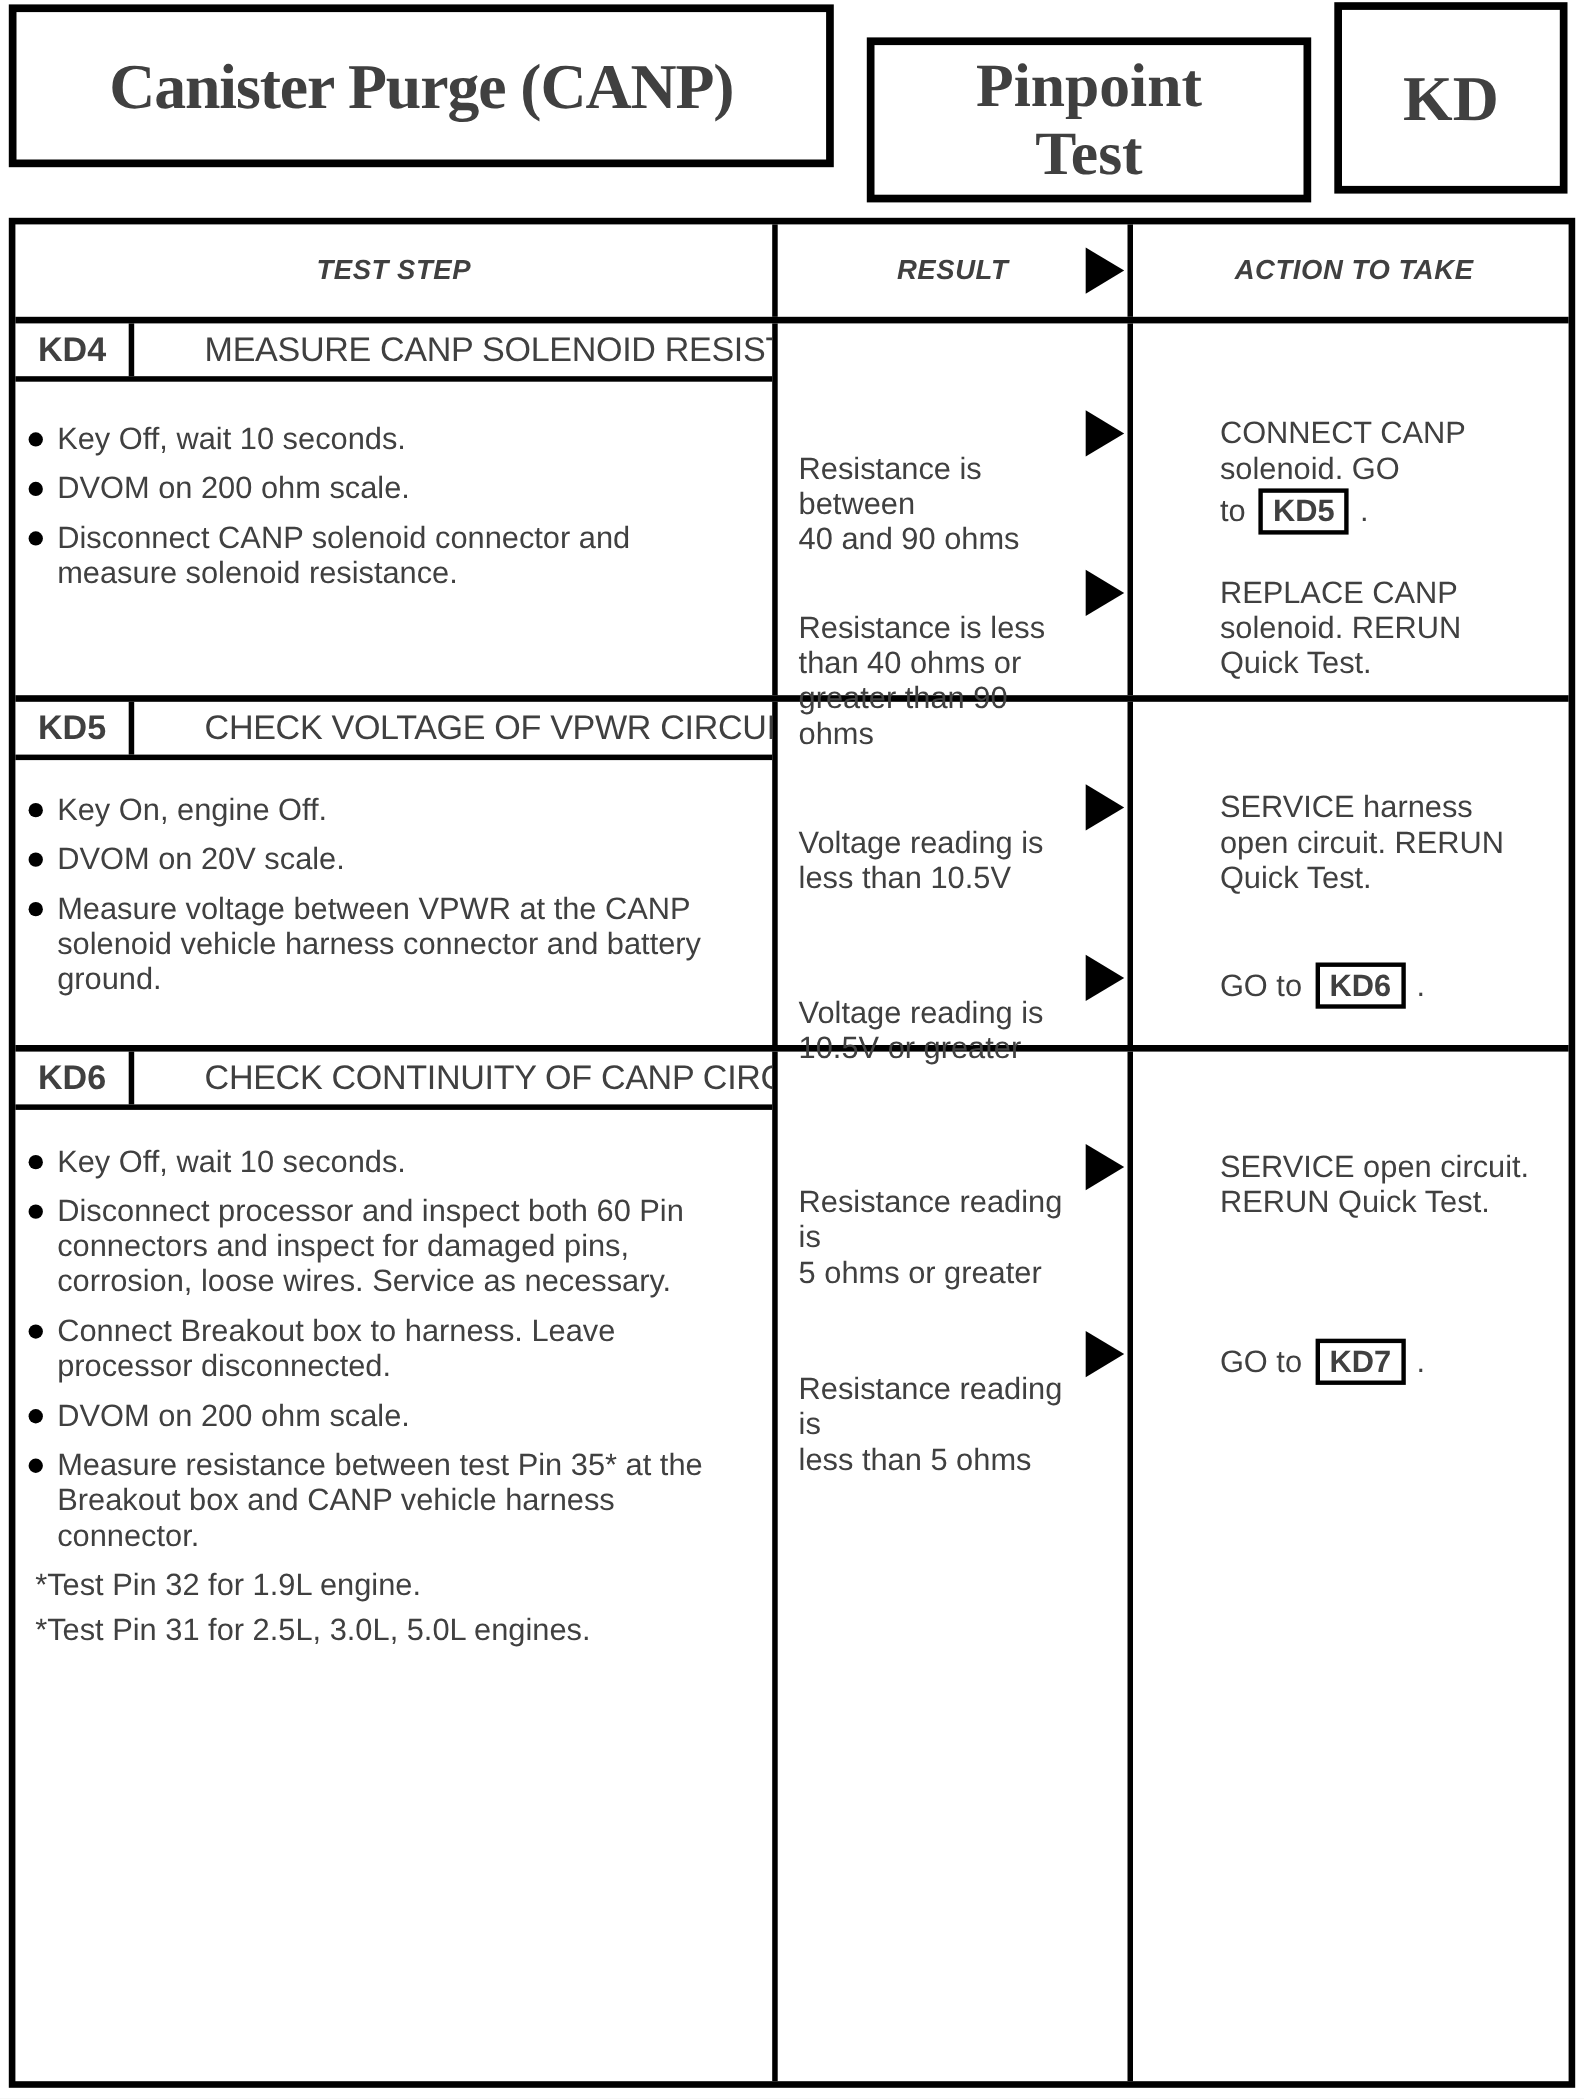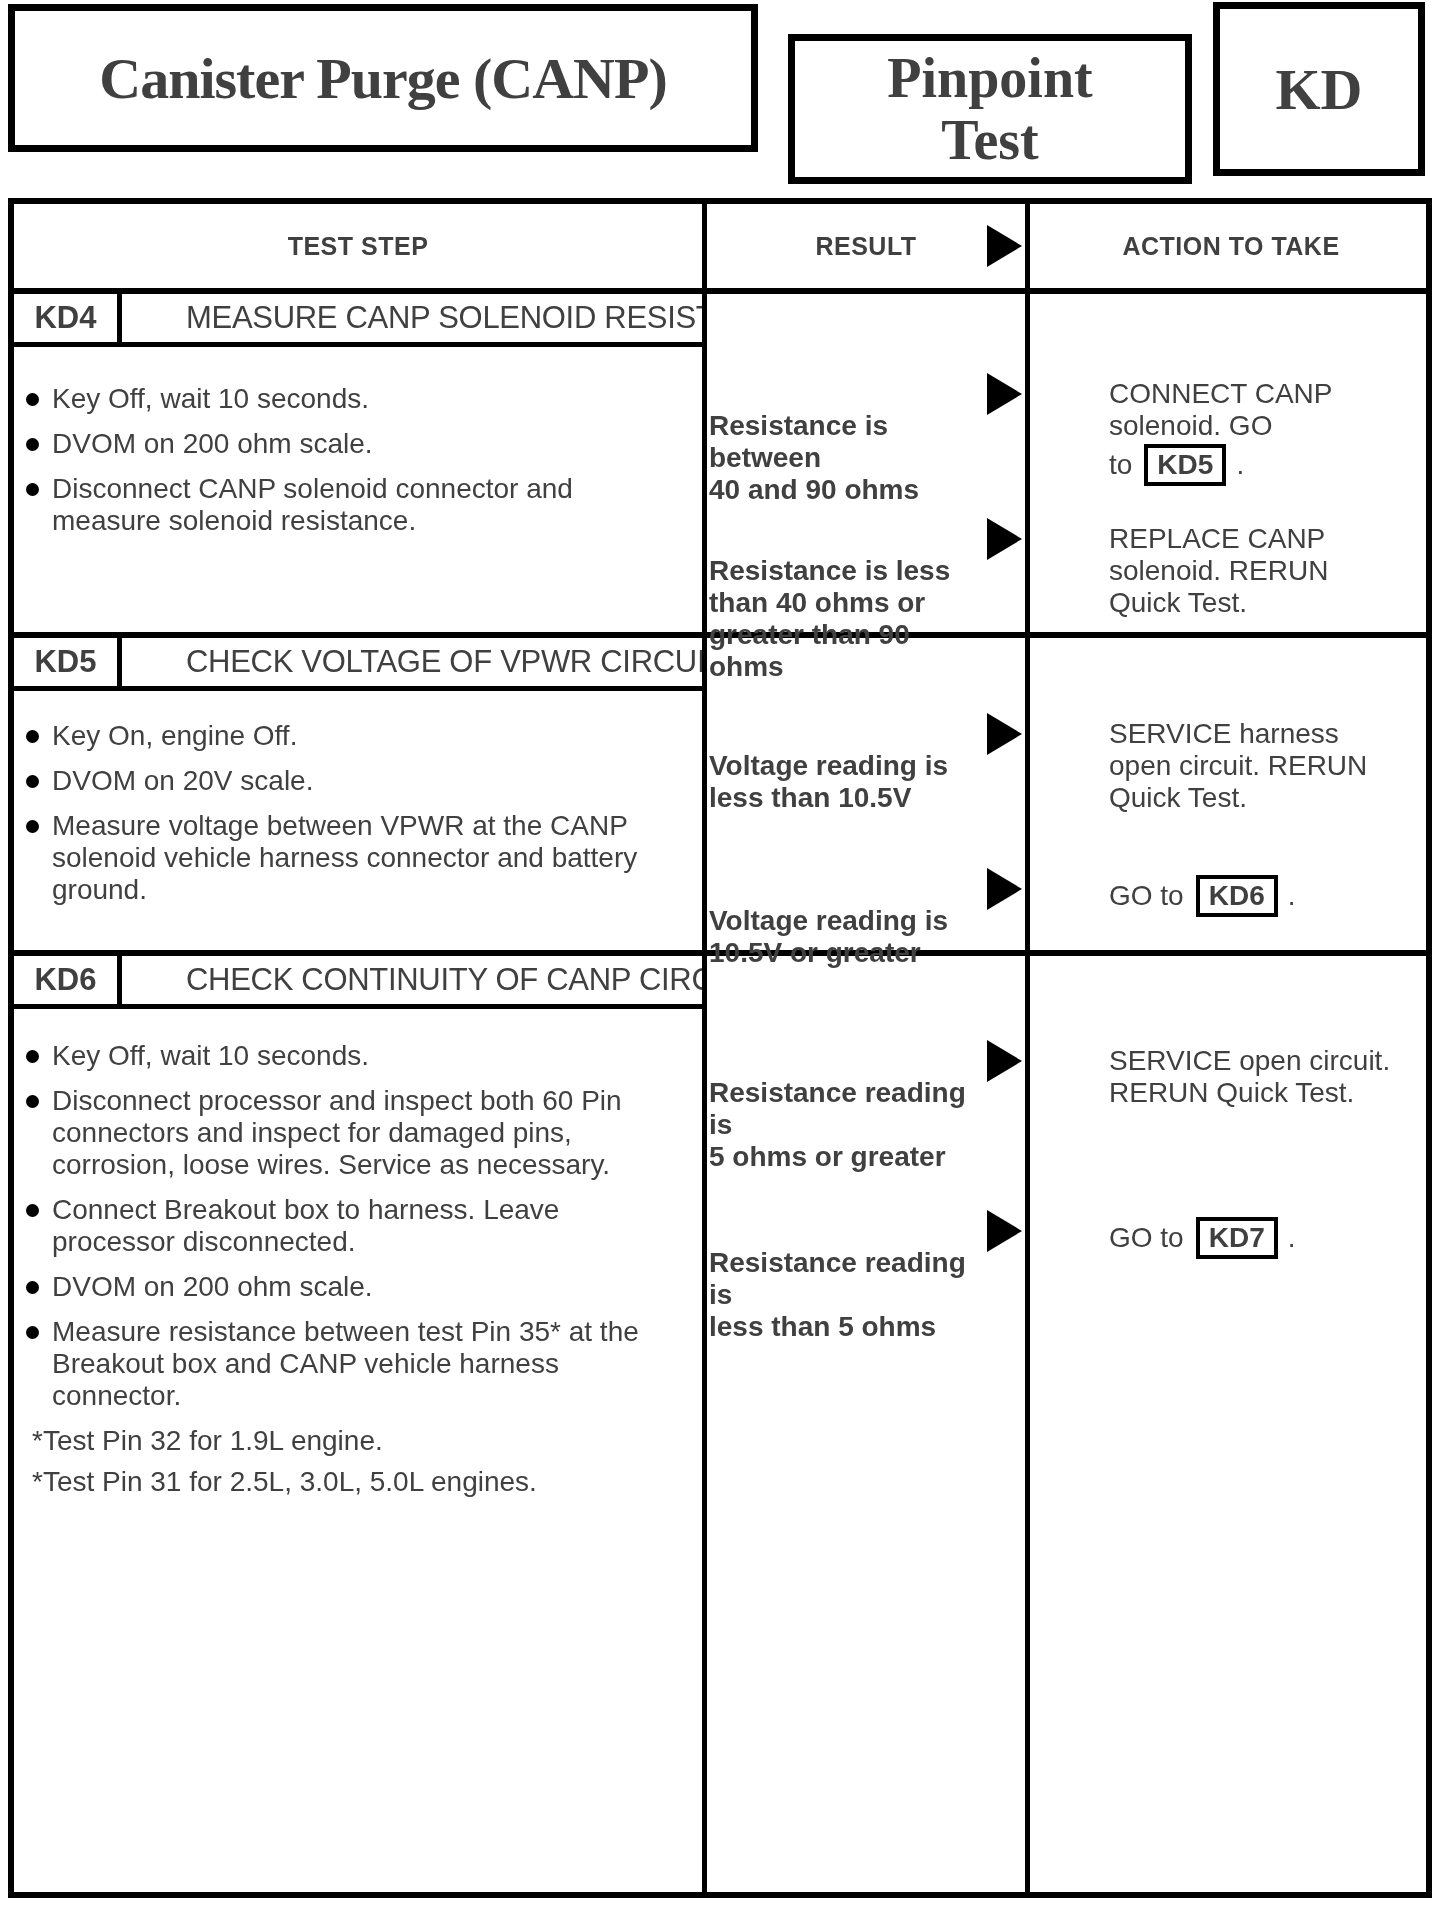--- a/index.html
+++ b/index.html
@@ -17,21 +17,21 @@
   
   .ptable{position:absolute;left:8px;top:198px;width:1424px;height:1700px;
           border:6px solid #000;box-sizing:border-box;display:flex;flex-direction:column;background:#fff;}
   .row{display:flex;box-sizing:border-box;}
   .thead{height:90px;border-bottom:6px solid #000;flex:none;}
   .col{position:relative;box-sizing:border-box;}
   .c1{width:693px;border-right:5px solid #000;}
   .c2{width:323px;border-right:5px solid #000;}
   .c3{width:362px;margin-left:20px;}
   .th{display:flex;align-items:center;justify-content:center;
-      font-weight:bold;font-size:25px;letter-spacing:0.5px;}
+      font-weight:bold;font-size:25px;letter-spacing:0.5px;font-style:italic;}
   .trow{flex:none;}
   .row-kd4{height:344px;border-bottom:6px solid #000;}
   .row-kd5{height:318px;border-bottom:6px solid #000;}
   .row-kd6{flex:1;}
 
   
   .strip{display:flex;align-items:stretch;height:48px;border-bottom:5px solid #000;box-sizing:content-box;gap:48px;}
   .kdlabel{width:108px;border-right:5px solid #000;display:flex;align-items:center;
            justify-content:center;font-weight:bold;font-size:31px;box-sizing:border-box;}
   .striptitle{flex:1;display:flex;align-items:center;padding-left:16px;
@@ -39,21 +39,21 @@
 
   
   .steps{list-style:none;margin:0;padding:0 4px 0 8px;}
   .steps li{position:relative;padding-left:30px;margin-bottom:13px;
             font-size:28px;line-height:32px;white-space:pre-line;}
   .dot{position:absolute;left:4px;top:10px;width:13px;height:13px;border-radius:50%;background:#000;}
   .note{font-size:28px;line-height:32px;margin:9px 0 0 18px;white-space:pre-line;}
 
   
   .outcome{position:absolute;left:0;width:100%;box-sizing:border-box;
-           padding:0 52px 0 2px;font-size:28px;line-height:32px;white-space:pre-line;font-weight:bold;}
+           padding:0 52px 0 19px;font-size:28px;line-height:32px;white-space:pre-line;}
   .arrow{position:absolute;right:3px;top:-5px;width:0;height:0;
          border-top:21px solid transparent;border-bottom:21px solid transparent;
          border-left:35px solid #000;}
   .th-arrow{position:absolute;right:3px;top:50%;margin-top:-21px;width:0;height:0;
             border-top:21px solid transparent;border-bottom:21px solid transparent;
             border-left:35px solid #000;}
   .action{position:absolute;left:0;width:100%;box-sizing:border-box;
           padding:0 6px 0 59px;font-size:28px;line-height:32px;white-space:pre-line;}
   .refbox{display:inline-block;border:4px solid #000;font-weight:bold;
           padding:0 9px;margin:2px 10px 0 12px;line-height:34px;white-space:nowrap;vertical-align:baseline;}

